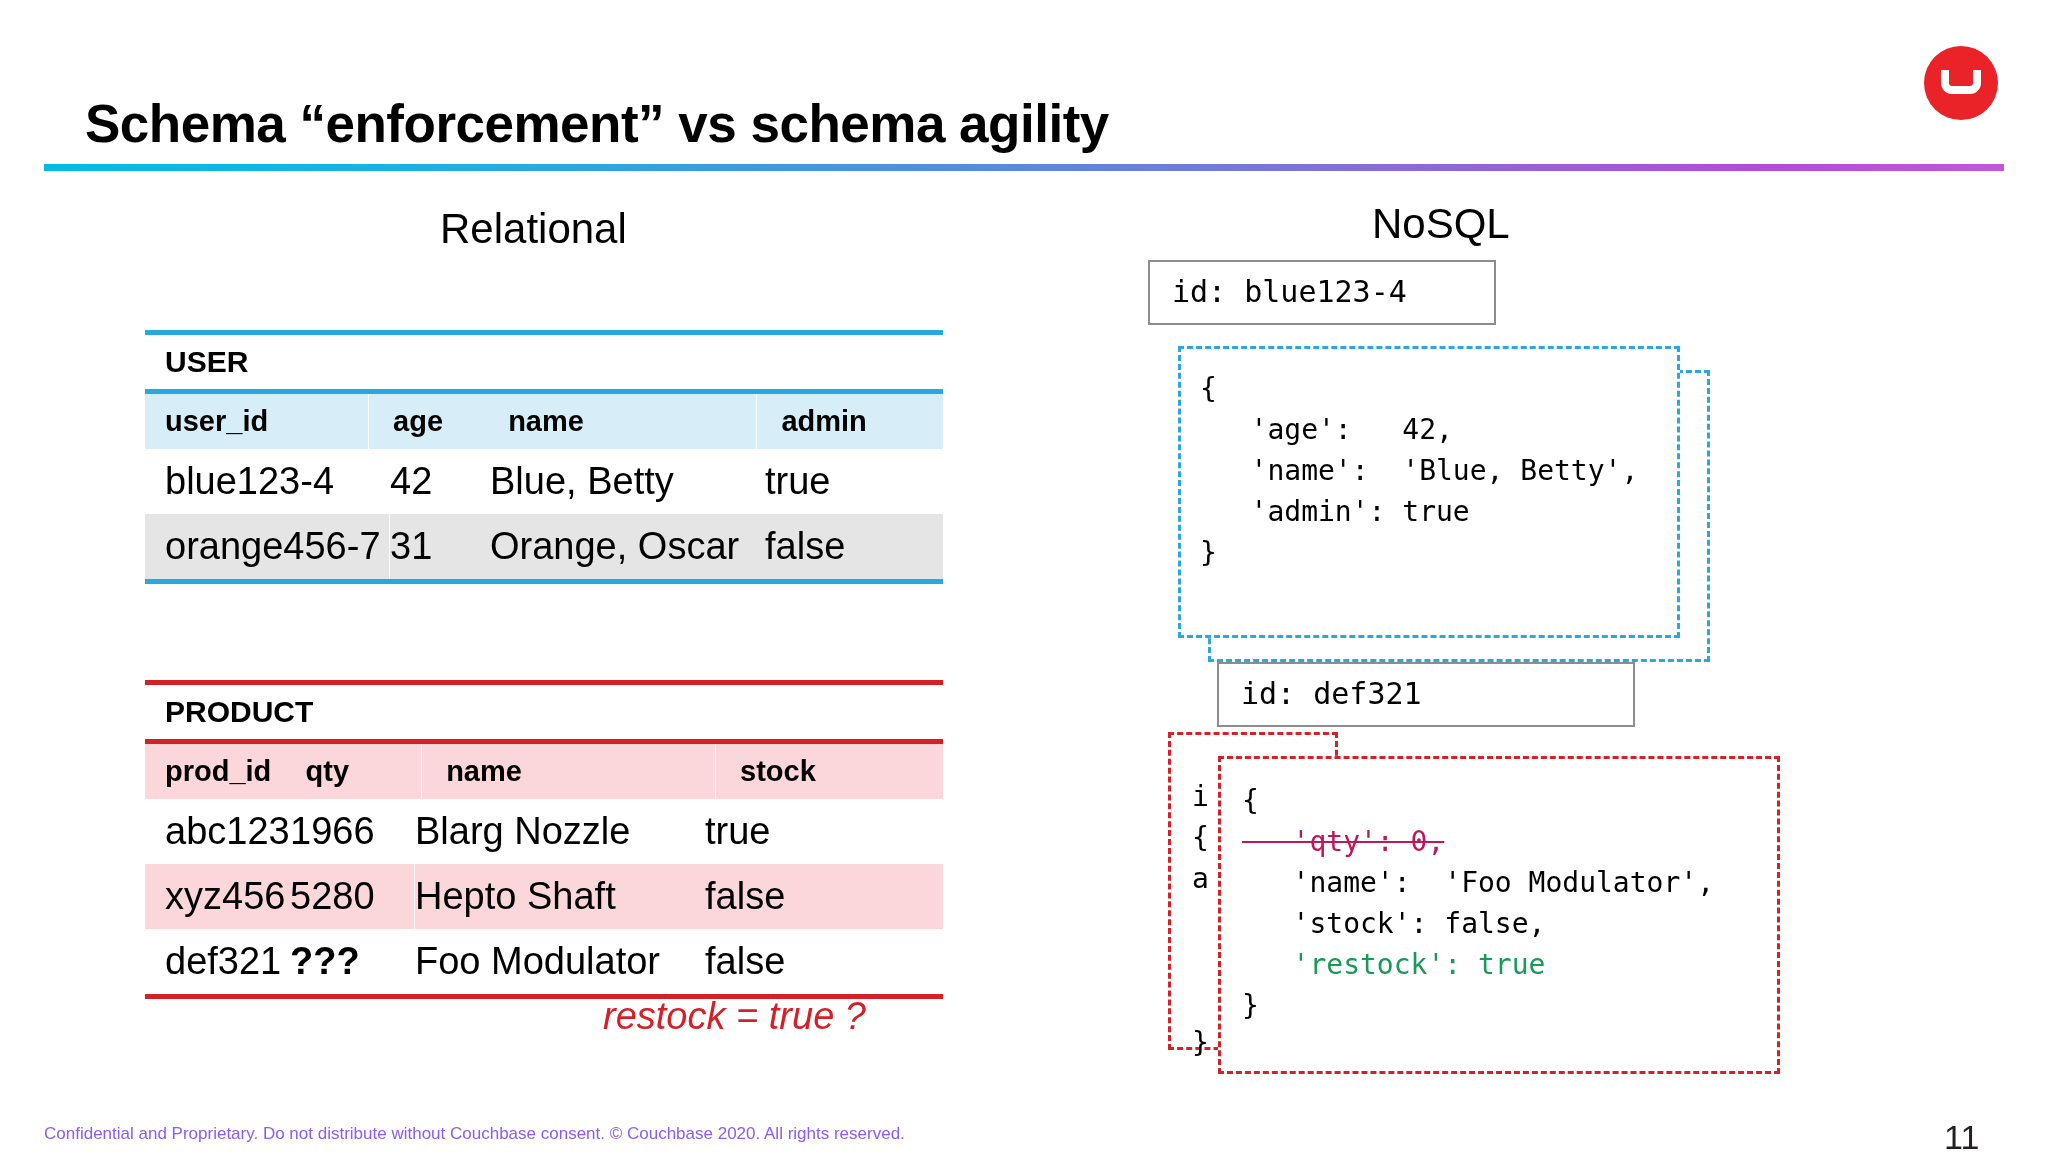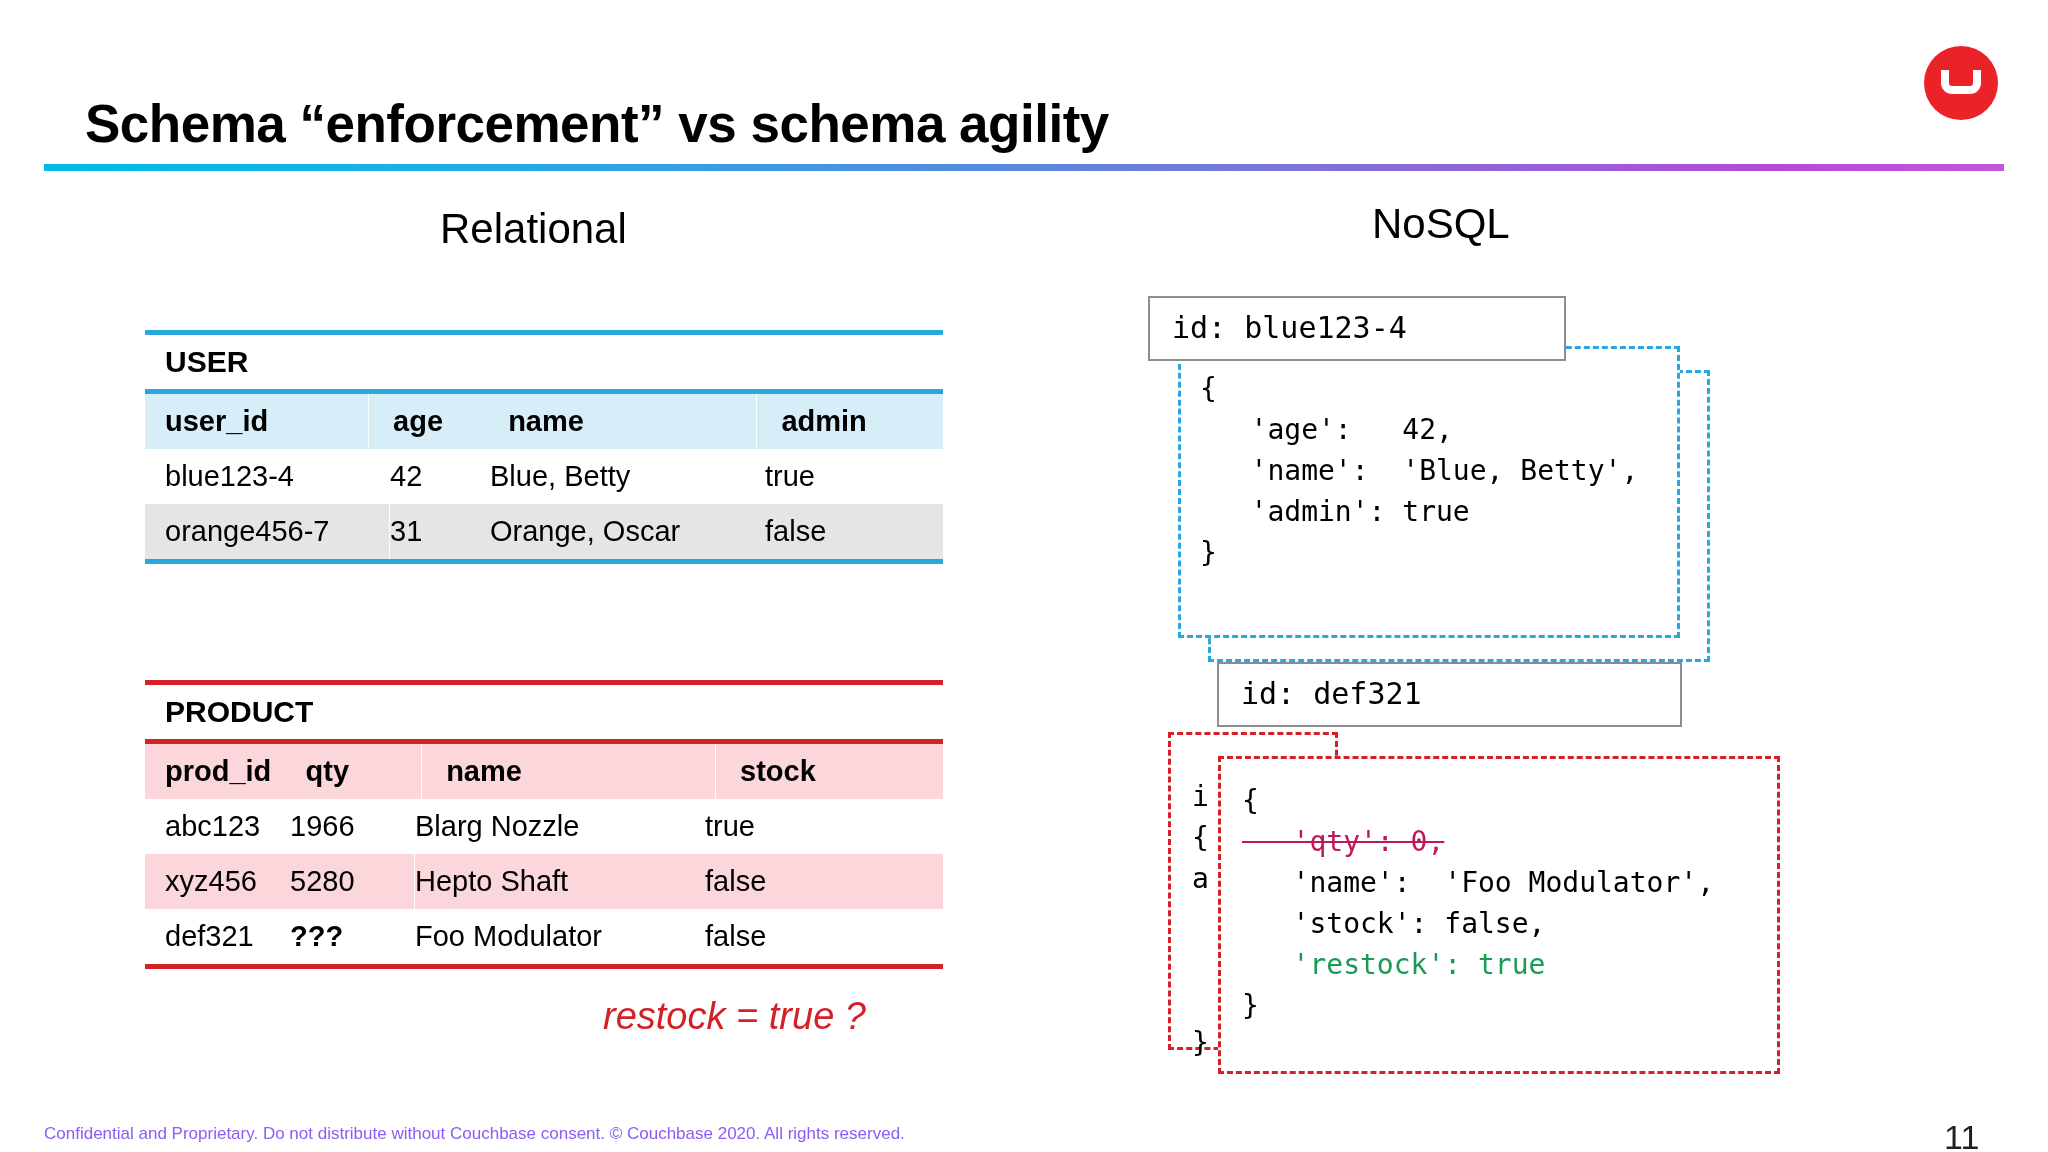--- a/index.html
+++ b/index.html
@@ -55,21 +55,21 @@
   .tbl-rule { width:100%; }
   .tbl-rule.blue { height:5px; background:#29a8e0; }
   .tbl-rule.red  { height:5px; background:#d42027; }
 
   .tbl-title {
     font-size:30px; font-weight:bold;
     padding:10px 0 10px 20px; background:#fff;
   }
   .tbl-row { display:flex; align-items:flex-start; }
   .tbl-row.head { font-weight:bold; font-size:29px;gap:24px; }
-  .tbl-row.body { font-size:29px; }
+  .tbl-row.body { font-size:38px; }
 
   .tbl-row.head.blue { background:#d7eef8; }
   .tbl-row.body.blue-alt { background:#e5e5e5; }
   .tbl-row.head.red  { background:#fbd6da; }
   .tbl-row.body.red-alt  { background:#fbd6da; }
 
   .cell { padding:11px 6px 11px 0; }
   
   .u-c1 { width:245px; padding-left:20px; }
   .u-c2 { width:100px; }
@@ -126,22 +126,22 @@
   .tok-green  { color:#1a9a57; }
 
   .id-box {
     position:absolute; background:#fff;
     border:2px solid #8d8d8d;
     font-family:"DejaVu Sans Mono", monospace;
     font-size:30px;
     padding:12px 22px 14px 22px;
     white-space:nowrap;
   }
-  #doc1-id { left:-12px; top:-56px; width:418px;margin-top:36px; }
-  #doc2-id { left:57px;  top:-48px; width:465px; }
+  #doc1-id { left:-12px; top:-56px; width:348px; }
+  #doc2-id { left:57px;  top:-48px; width:418px; }
 
   
   #footer-text {
     position:absolute; left:44px; top:1124px;
     font-size:17px; color:#8b5cf6; white-space:nowrap;
   }
   #page-number {
     position:absolute; left:1944px; top:1118px;
     font-size:34px; color:#231f20;
   }

